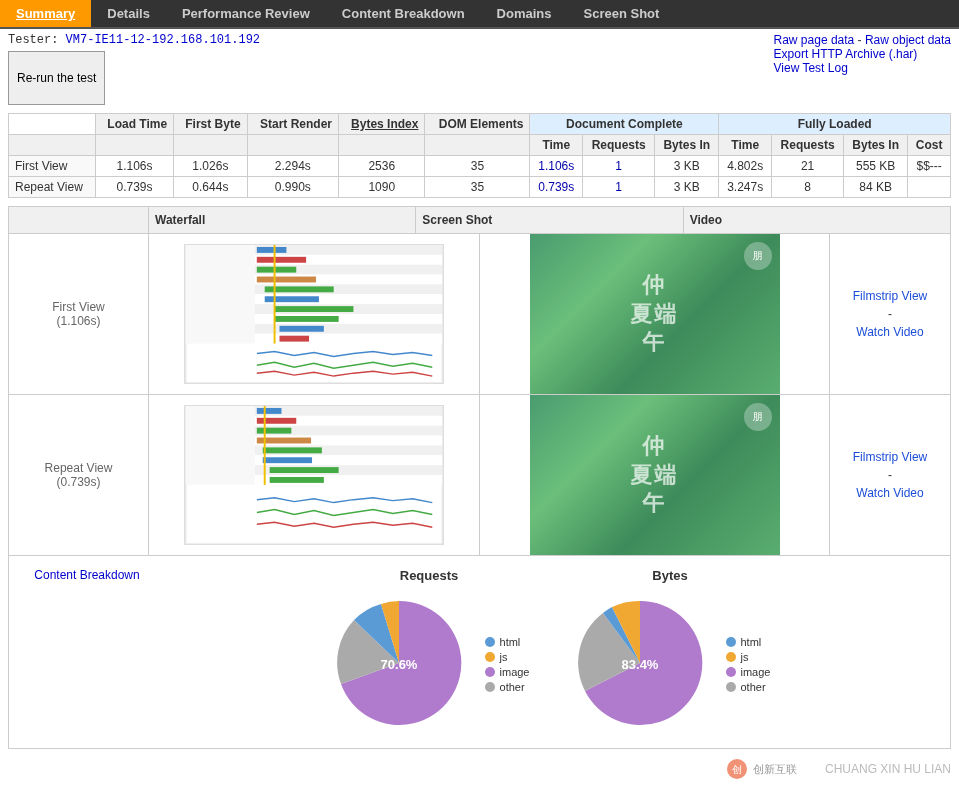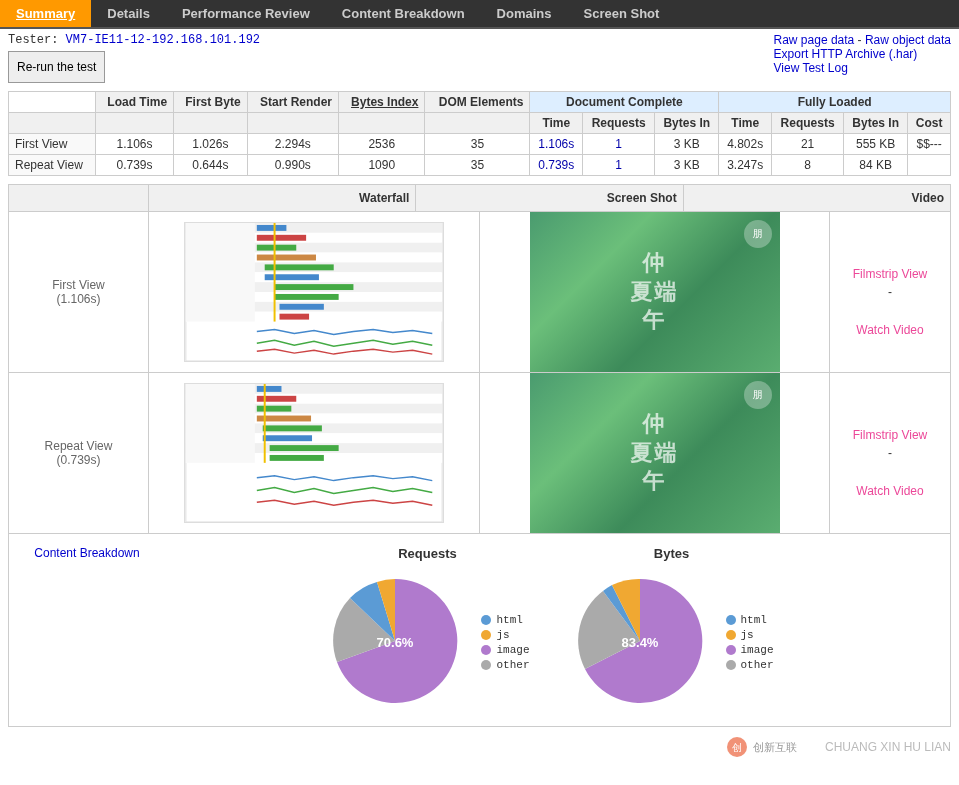--- a/index.html
+++ b/index.html
@@ -31,21 +31,21 @@
       padding: 4px 8px;
       align-items: flex-start;
       background: #fff;
     }
     .info-left { display: flex; flex-direction: column; gap: 4px; }
     .tester-label { font-size: 12px; font-family: Liberation Mono, monospace; }
     .tester-label a { color: #00c; text-decoration: none; }
     .rerun-btn {
       border: 1px solid #999;
       background: #eee;
-      padding: 8px 8px;
+      padding: 19px 8px;
       cursor: pointer;
       font-size: 12px;
       width: fit-content;
     }
     .info-right { font-size: 12px; }
     .info-right a { color: #00c; text-decoration: none; }
 
     
     .main { padding: 4px 8px; }
     .underline { text-decoration: underline; }
@@ -71,21 +71,21 @@
       border: 1px solid #ccc;
       margin-bottom: 0;
     }
     .view-header-row {
       display: flex;
       background: #f0f0f0;
       border-bottom: 1px solid #ccc;
     }
     .view-header-cell {
       flex: 1;
-      text-align: right;
+      text-align: left;
       padding: 6px;
       font-weight: bold;
       font-size: 12px;
       border-right: 1px solid #ccc;
     }
     .view-header-cell:last-child { border-right: none; }
     .view-row {
       display: flex;
       border-bottom: 1px solid #ccc;
       min-height: 160px;
@@ -122,21 +122,21 @@
     .view-video {
       width: 120px;
       min-width: 120px;
       display: flex;
       align-items: center;
       justify-content: center;
       flex-direction: column;
       gap: 4px;
       font-size: 12px;
     }
-    .view-video a { color: #ec4899; text-decoration: none; display: block; text-align: center; margin-top: 20px; }
+    .view-video a { color: #1d4ed8; text-decoration: none; display: block; text-align: center; }
     .view-video .dash { color: #333; }
 
     
     .waterfall-img {
       width: 260px;
       height: 140px;
       border: 1px solid #ddd;
     }
 
     
@@ -213,21 +213,20 @@
     .legend {
       display: flex;
       flex-direction: column;
       gap: 3px;
     }
     .legend-item {
       display: flex;
       align-items: center;
       gap: 5px;
       font-size: 11px;
-      font-family: Liberation Mono, monospace;
     }
     .legend-dot {
       width: 10px;
       height: 10px;
       border-radius: 50%;
     }
 
     
     .footer {
       display: flex;

